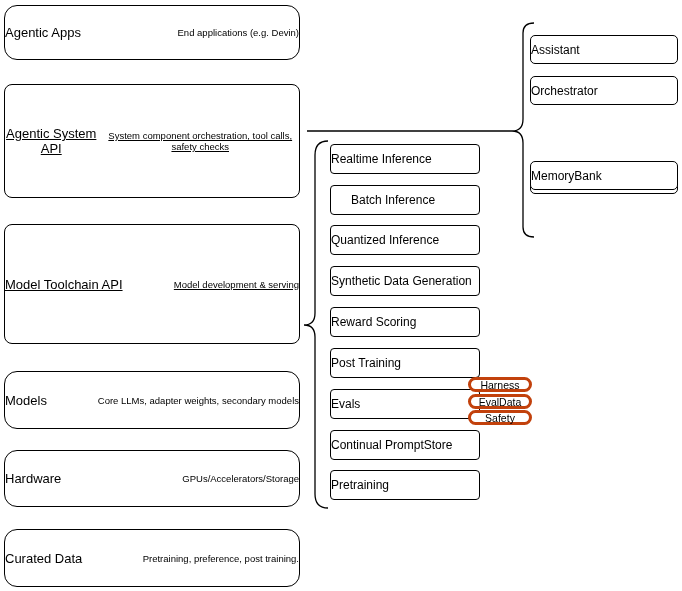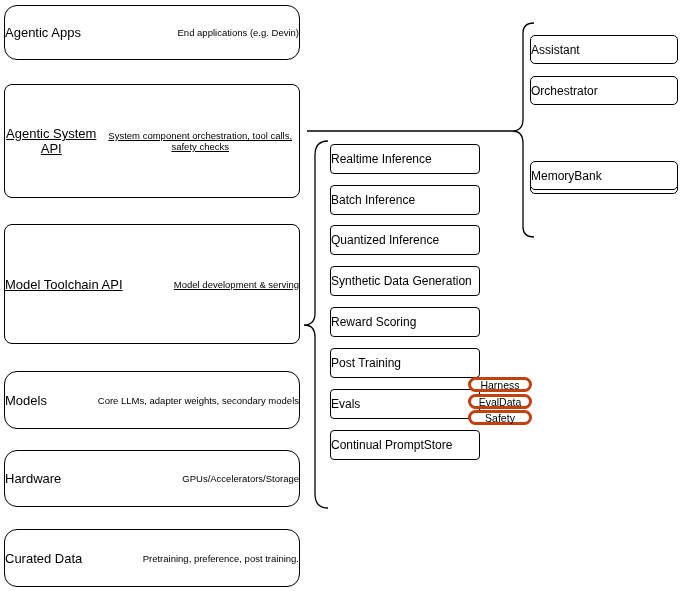--- a/index.html
+++ b/index.html
@@ -86,40 +86,43 @@
   </div>
 
   <div class="node stack-box" style="top:529px;height:58px;">
     <div class="stack-title">Curated Data</div>
     <div class="stack-subtitle">Pretraining, preference, post training.</div>
   </div>
 
   <div class="node mid-box" style="top:144px;">
     <div class="mid-label">Realtime Inference</div>
   </div>
-  <div class="node mid-box" style="top:185px;">
+  <div class="node mid-box" style="top:185px;padding-left:20px;">
     <div class="mid-label">Batch Inference</div>
   </div>
   <div class="node mid-box" style="top:225px;">
     <div class="mid-label">Quantized Inference</div>
   </div>
   <div class="node mid-box" style="top:266px;">
     <div class="mid-label">Synthetic Data Generation</div>
   </div>
   <div class="node mid-box" style="top:307px;">
     <div class="mid-label">Reward Scoring</div>
   </div>
   <div class="node mid-box" style="top:348px;">
     <div class="mid-label">Post Training</div>
   </div>
   <div class="node mid-box" style="top:389px;">
     <div class="mid-label">Evals</div>
   </div>
   <div class="node mid-box" style="top:430px;">
     <div class="mid-label">Continual PromptStore</div>
+  </div>
+  <div class="node mid-box" style="top:470px;">
+    <div class="mid-label">Pretraining</div>
   </div>
 
   <div class="pill" style="top:377px;">
     <div class="pill-label">Harness</div>
   </div>
   <div class="pill" style="top:394px;">
     <div class="pill-label">EvalData</div>
   </div>
   <div class="pill" style="top:410px;">
     <div class="pill-label">Safety</div>

